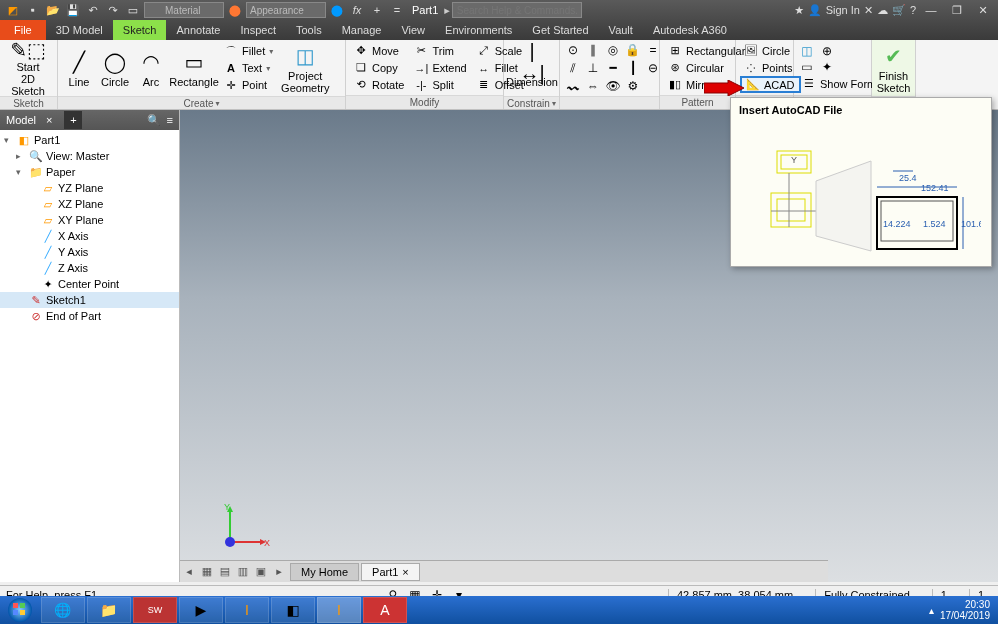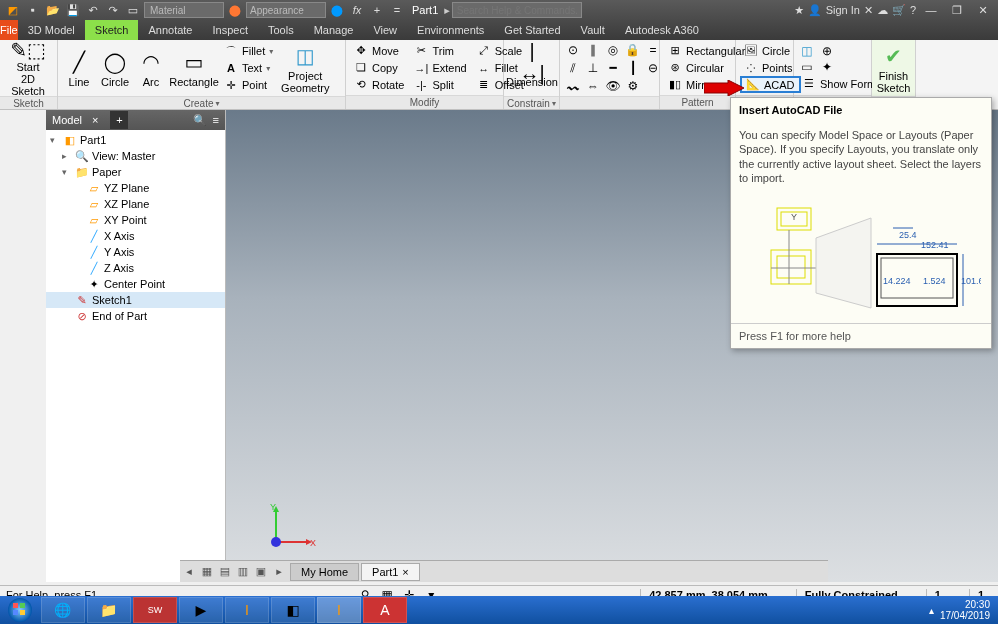--- a/index.html
+++ b/index.html
@@ -9,40 +9,40 @@
 .titlebar { height: 20px; background: linear-gradient(#5a5a5a, #4a4a4a); display: flex; align-items: center; font-size: 11px; color: #ddd; }
 .titlebar .qat { display: flex; align-items: center; gap: 2px; padding-left: 4px; }
 .qat-btn { width: 18px; height: 16px; display: flex; align-items: center; justify-content: center; cursor: pointer; }
 .titlebar .docname { margin: 0 6px; color: #fff; }
 .titlebar .search { width: 130px; height: 16px; background: #6a6a6a; border: 1px solid #888; color: #ccc; font-size: 10px; padding: 0 4px; }
 .titlebar .right { margin-left: auto; display: flex; align-items: center; gap: 4px; padding-right: 4px; }
 .win-btn { width: 22px; height: 16px; display: flex; align-items: center; justify-content: center; color: #ddd; cursor: pointer; }
 
 
 .tabsbar { height: 20px; background: linear-gradient(#4a4a4a, #3a3a3a); display: flex; align-items: stretch; font-size: 11px; }
-.filetab { background: #e84c1a; color: #fff; padding: 0 0; display: flex; align-items: center; cursor: pointer; }
+.filetab { background: #e84c1a; color: #fff; padding: 0 14px; display: flex; align-items: center; cursor: pointer; }
 .tab { color: #ddd; padding: 0 10px; display: flex; align-items: center; cursor: pointer; }
 .tab.active { background: #8ce04a; color: #222; }
 
 
 .ribbon { height: 70px; background: #f4f4f4; border-bottom: 1px solid #c0c0c0; display: flex; font-size: 11px; }
 .panel { border-right: 1px solid #d0d0d0; display: flex; flex-direction: column; position: relative; }
 .panel-body { flex: 1; display: flex; align-items: center; padding: 2px 4px; gap: 2px; }
 .panel-title { height: 14px; background: #e8e8e8; text-align: center; font-size: 10px; color: #555; border-top: 1px solid #d8d8d8; display:flex; align-items:center; justify-content:center; gap:2px; }
 .bigbtn { display: flex; flex-direction: column; align-items: center; justify-content: center; width: 48px; height: 52px; cursor: pointer; text-align: center; line-height: 1.1; }
 .bigbtn .ico { width: 28px; height: 28px; display: flex; align-items: center; justify-content: center; font-size: 20px; }
 .medbtn { display: flex; align-items: center; gap: 4px; padding: 1px 4px; cursor: pointer; height: 17px; font-size: 11px; white-space: nowrap; }
 .medbtn .mi { width: 14px; height: 14px; display: inline-flex; align-items: center; justify-content: center; font-size: 11px; }
 .vstack { display: flex; flex-direction: column; gap: 0px; }
 .iconrow { display: flex; gap: 2px; }
 .smico { width: 18px; height: 16px; display: flex; align-items: center; justify-content: center; cursor: pointer; font-size: 12px; }
 .acad-btn { border: 2px solid #2a7fd4; background: #eaf3fc; padding: 1px 4px; }
 
 
-.content { position: absolute; top: 110px; left: 0; right: 0; bottom: 42px; display: flex; margin-left: 46px; }
+.content { position: absolute; top: 110px; left: 0; right: 0; bottom: 42px; display: flex; }
 .browser { width: 180px; background: #fff; border-right: 1px solid #bbb; display: flex; flex-direction: column; font-size: 11px; }
 .browser-hdr { height: 20px; background: linear-gradient(#666,#555); color: #fff; display: flex; align-items: center; padding: 0 6px; gap: 6px; }
 .browser-hdr .x { margin-left: 4px; cursor: pointer; }
 .browser-hdr .plus { background: #333; width: 18px; height: 18px; display:flex; align-items:center; justify-content:center; margin-left: 6px; cursor:pointer;}
 .browser-hdr .spacer { flex: 1; }
 .browser-tree { flex: 1; overflow: auto; padding: 2px 0; }
 .tree-item { display: flex; align-items: center; gap: 3px; padding: 1px 4px; cursor: pointer; }
 .tree-item.sel { background: #d6e8f7; }
 .tree-item .exp { width: 10px; color: #666; font-size: 9px; }
 .tree-item .ti { width: 14px; height: 14px; display:inline-flex; align-items:center; justify-content:center; }
@@ -59,21 +59,21 @@
 
 .tooltip { position: absolute; right: 6px; top: 97px; width: 262px; background: #fdfdf5; border: 1px solid #aaa; box-shadow: 2px 2px 6px rgba(0,0,0,.3); font-size: 11px; z-index: 50; margin-left: 28px; }
 .tooltip .tt-title { font-weight: bold; padding: 6px 8px 2px; }
 .tooltip .tt-body { padding: 2px 8px 8px; color: #444; line-height: 1.3; }
 .tooltip .tt-img { height: 130px; display: flex; align-items: center; justify-content: center; padding: 4px; }
 .tooltip .tt-foot { border-top: 1px solid #ccc; padding: 6px 8px; color: #555; }
 .arrow { position: absolute; top: 80px; left: 704px; z-index: 40; }
 
 
 .statusbar { position: absolute; left: 0; right: 0; bottom: 21px; height: 18px; background: #f0f0f0; border-top: 1px solid #bbb; display: flex; align-items: center; font-size: 11px; padding: 0 6px; }
-.statusbar .sr { margin-left: auto; display: flex; align-items: center; gap: 20px; font-weight: bold; }
+.statusbar .sr { margin-left: auto; display: flex; align-items: center; gap: 14px; }
 .statusbar .cell { border-left: 1px solid #bbb; padding: 0 8px; }
 
 
 .taskbar { position: absolute; left: 0; right: 0; bottom: 0; height: 28px; background: linear-gradient(#2a6fd0, #1050a0); display: flex; align-items: center; }
 .start-orb { width: 40px; height: 28px; display:flex; align-items:center; justify-content:center; }
 .tb-btn { width: 44px; height: 26px; margin: 1px; background: rgba(255,255,255,.1); border: 1px solid rgba(255,255,255,.15); display:flex; align-items:center; justify-content:center; cursor:pointer; font-size: 14px; }
 .tb-btn.active { background: rgba(255,255,255,.3); }
 .tray { margin-left: auto; color: #fff; font-size: 10px; text-align: right; padding-right: 8px; display:flex; align-items:center; gap:6px; }
 .tray .clock { line-height: 1.1; }
 
@@ -84,21 +84,21 @@
 
 <div class="titlebar">
   <div class="qat">
     <div class="qat-btn" style="color:#f90">◩</div>
     <div class="qat-btn">▫️</div>
     <div class="qat-btn">📂</div>
     <div class="qat-btn">💾</div>
     <div class="qat-btn">↶</div>
     <div class="qat-btn">↷</div>
     <div class="qat-btn">▭</div>
-    <div class="qat-btn" style="width:80px;background:#6a6a6a;border:1px solid #888;font-size:10px;padding:0 5px;color:#bbb;justify-content:flex-start">Material</div>
+    <div class="qat-btn" style="width:80px;background:#6a6a6a;border:1px solid #888;font-size:10px;padding:0 20px;color:#bbb;justify-content:flex-start">Material</div>
     <div class="qat-btn" style="color:#f73">⬤</div>
     <div class="qat-btn" style="width:80px;background:#6a6a6a;border:1px solid #888;font-size:10px;padding:0 3px;color:#bbb;justify-content:flex-start">Appearance</div>
     <div class="qat-btn" style="color:#09f">⬤</div>
     <div class="qat-btn" style="font-style:italic">fx</div>
     <div class="qat-btn">+</div>
     <div class="qat-btn">=</div>
   </div>
   <span class="docname">Part1</span>
   <span style="color:#ccc;margin-right:2px">▸</span>
   <input class="search" placeholder="Search Help &amp; Commands..." style="">
@@ -393,21 +393,21 @@
           <span>YZ Plane</span>
         </div>
       <div class="tree-item ind2">
           <span class="exp"></span>
           <span class="ti" style="color:#f90">▱</span>
           <span>XZ Plane</span>
         </div>
       <div class="tree-item ind2">
           <span class="exp"></span>
           <span class="ti" style="color:#f90">▱</span>
-          <span>XY Point</span>
+          <span>XY Plane</span>
         </div>
       <div class="tree-item ind2">
           <span class="exp"></span>
           <span class="ti" style="color:#3af">╱</span>
           <span>X Axis</span>
         </div>
       <div class="tree-item ind2">
           <span class="exp"></span>
           <span class="ti" style="color:#3af">╱</span>
           <span>Y Axis</span>
@@ -444,21 +444,20 @@
       <text x="44" y="44" font-size="9" fill="#d33">X</text>
       <text x="4" y="8" font-size="9" fill="#3c3">Y</text>
     </svg>
   </div>
 </div>
 
 <div class="tooltip">
   <div class="tt-title">Insert AutoCAD File</div>
   <div class="tt-body">
     <div style="height:8px"></div>
-    <div>You can specify Model Space or Layouts (Paper Space). If you specify Layouts, you translate only the currently active layout sheet. Select the layers to import.</div>
   </div>
   <div class="tt-img">
     <svg width="240" height="120" font-family="Arial" font-size="9">
       <g stroke="#dd0" fill="none" stroke-width="1">
         <rect x="36" y="10" width="34" height="22"></rect>
           <rect x="40" y="14" width="26" height="14"></rect>
         <rect x="30" y="52" width="40" height="34"></rect>
           <rect x="36" y="58" width="28" height="22"></rect>
       </g>
       <line x1="48" y1="32" x2="48" y2="86" stroke="#888"></line>
@@ -475,21 +474,20 @@
         <text x="182" y="86">1.524</text>
         <text x="220" y="86">101.6</text>
       </g>
       <g stroke="#2a5fb0" stroke-width="1">
         <line x1="136" y1="46" x2="216" y2="46"></line>
           <line x1="152" y1="30" x2="172" y2="30"></line>
         <line x1="222" y1="56" x2="222" y2="108"></line>
       </g>
     </svg>
   </div>
-  <div class="tt-foot">Press F1 for more help</div>
 </div>
 
 <div class="doc-tabs">
   <div class="dtico">◂</div>
   <div class="dtico">▦</div>
   <div class="dtico">▤</div>
   <div class="dtico">▥</div>
   <div class="dtico">▣</div>
   <div class="dtico">▸</div>
   <div class="dtab">

